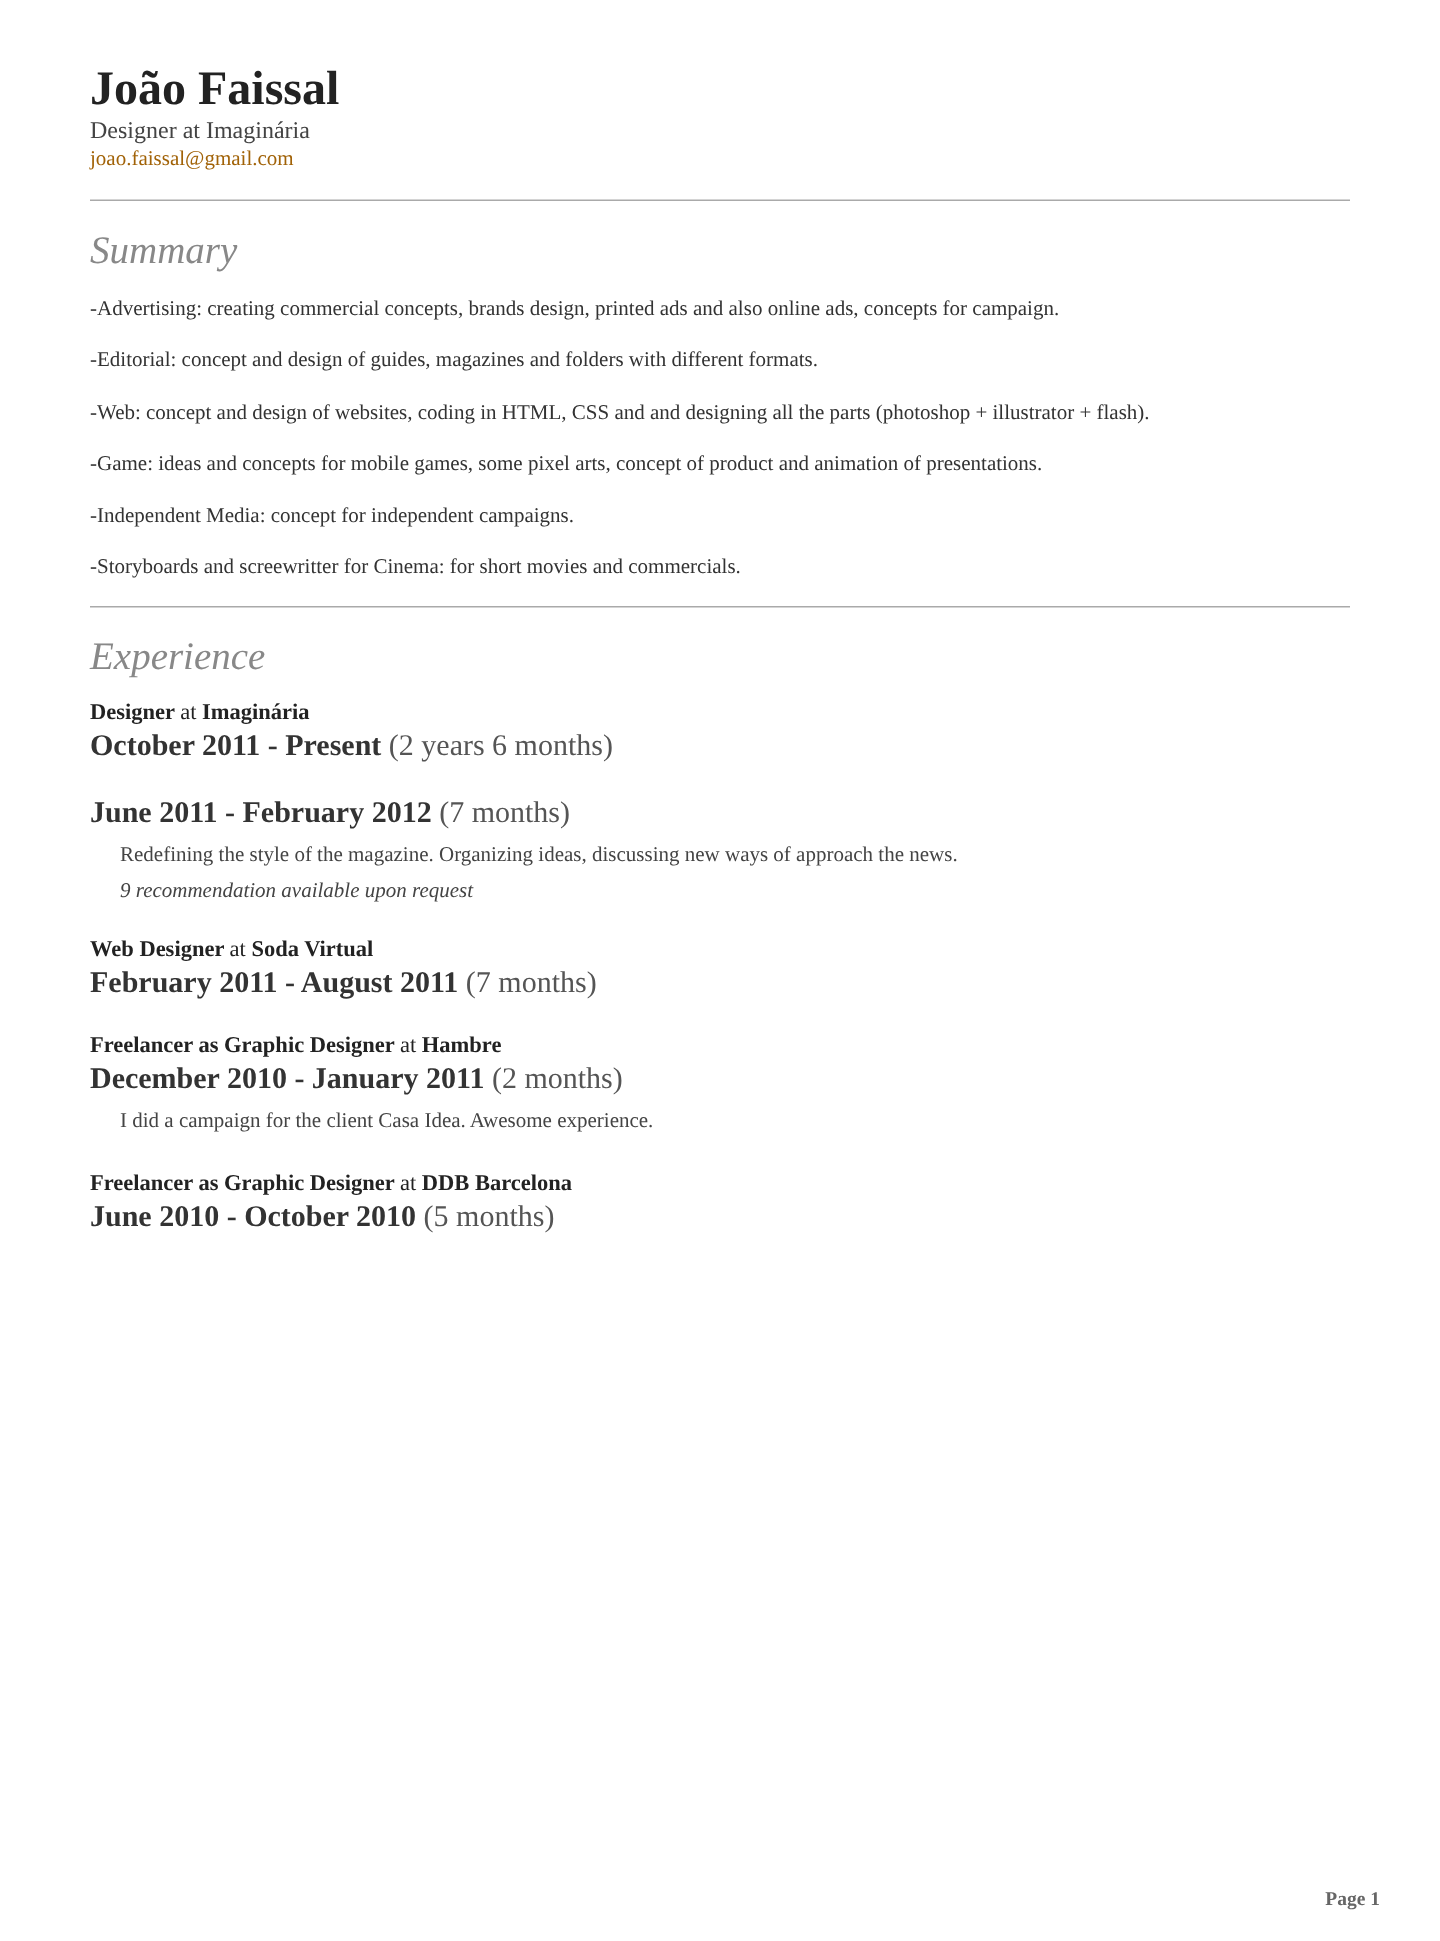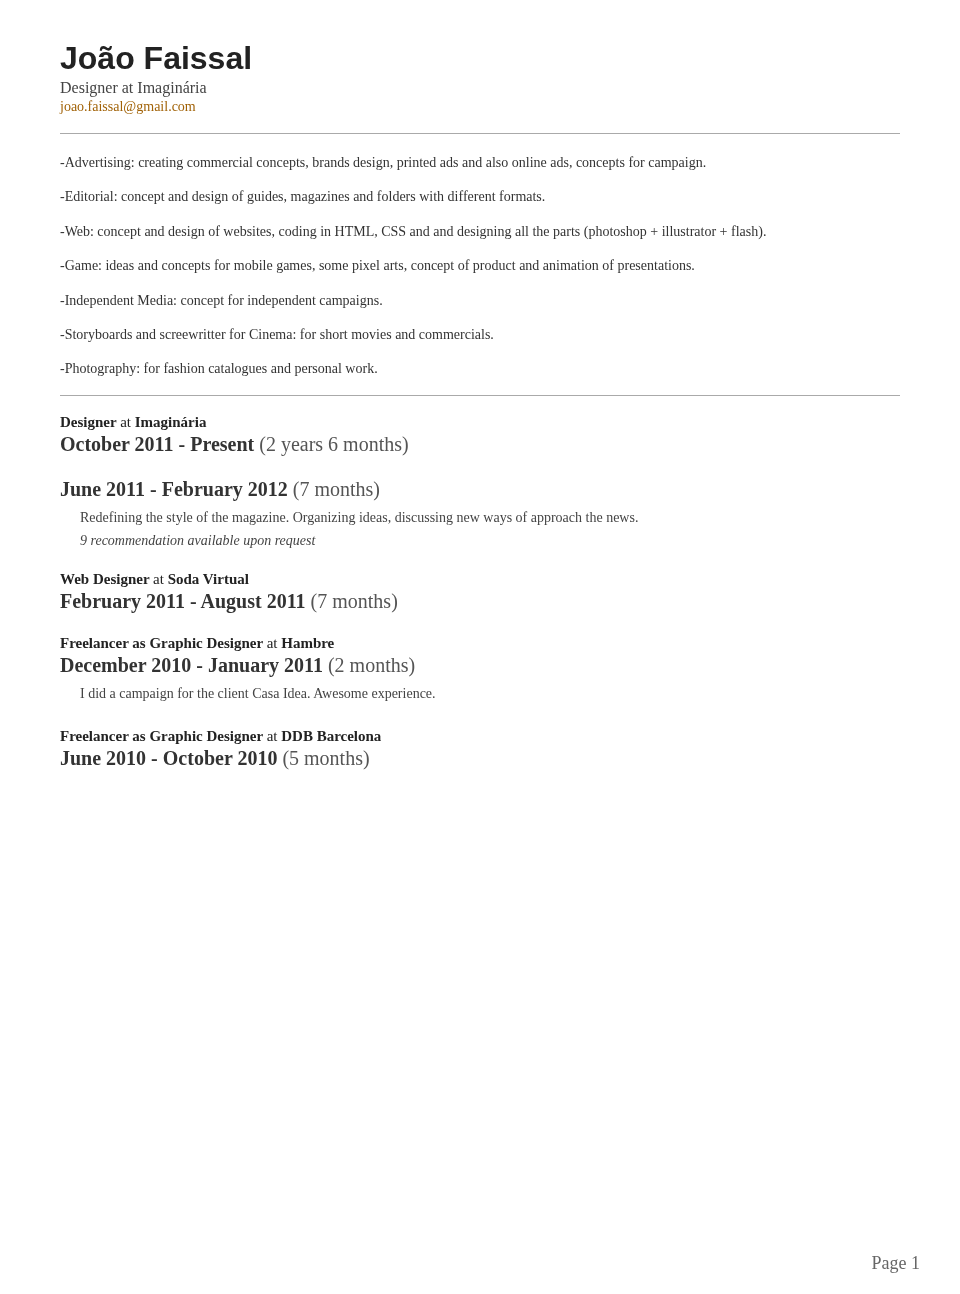--- a/index.html
+++ b/index.html
@@ -16,21 +16,21 @@
       padding: 40px 60px 60px 60px;
       position: relative;
     }
     .header-section {
       margin-bottom: 18px;
     }
     .name {
       font-size: 32px;
       font-weight: bold;
       color: #222;
-      font-family: Liberation Sans, sans-serif;
+      font-family: Liberation Serif, serif;
     }
     .title-line {
       font-size: 16px;
       color: #444;
       margin-top: 2px;
     }
     .email-line {
       font-size: 14px;
       color: #a16207;
       margin-top: 2px;
@@ -92,50 +92,52 @@
       font-size: 14px;
       color: #444;
       margin-left: 20px;
       font-style: italic;
       margin-bottom: 4px;
     }
     .page-number {
       position: absolute;
       bottom: 20px;
       right: 40px;
-      font-size: 18px;
+      font-size: 13px;
       color: #666;
+      font-weight: bold;
     }
   </style>
 </head>
 <body>
 
 <div class="header-section">
   <div class="name">João Faissal</div>
   <div class="title-line">Designer at Imaginária</div>
   <div class="email-line">joao.faissal@gmail.com</div>
 </div>
 
 <hr class="divider">
 
 <div class="summary-section">
+  <div class="section-heading">Summary</div>
   <div id="summary-bullets">
       <p class="summary-text">-Advertising: creating commercial concepts, brands design, printed ads and also online ads, concepts for campaign.</p>
       <p class="summary-text">-Editorial: concept and design of guides, magazines and folders with different formats.</p>
       <p class="summary-text">-Web: concept and design of websites, coding in HTML, CSS and and designing all the parts (photoshop + illustrator + flash).</p>
       <p class="summary-text">-Game: ideas and concepts for mobile games, some pixel arts, concept of product and animation of presentations.</p>
       <p class="summary-text">-Independent Media: concept for independent campaigns.</p>
       <p class="summary-text">-Storyboards and screewritter for Cinema: for short movies and commercials.</p>
-      <p class="summary-text">-Photography: for fashion catalogues and personal work.</p>
     </div>
 </div>
 
 <hr class="divider">
 
 <div class="experience-section">
+  <div class="section-heading">Experience</div>
   <div id="jobs-container">
       <div class="job-block">
         <div class="job-title-line">Designer <span class="at-word">at</span>   Imaginária</div>
         <div class="job-date-line"><span class="date-range">October 2011  -  Present</span> <span class="duration">(2 years 6 months)</span></div>
       </div>
       <div class="job-block">
         <div class="job-date-line"><span class="date-range">June 2011  -  February 2012</span> <span class="duration">(7 months)</span></div>
         <p class="job-description">Redefining the style of the magazine. Organizing ideas, discussing new ways of approach the news.</p>
         <p class="job-recommendation">9 recommendation available upon request</p>
       </div>

